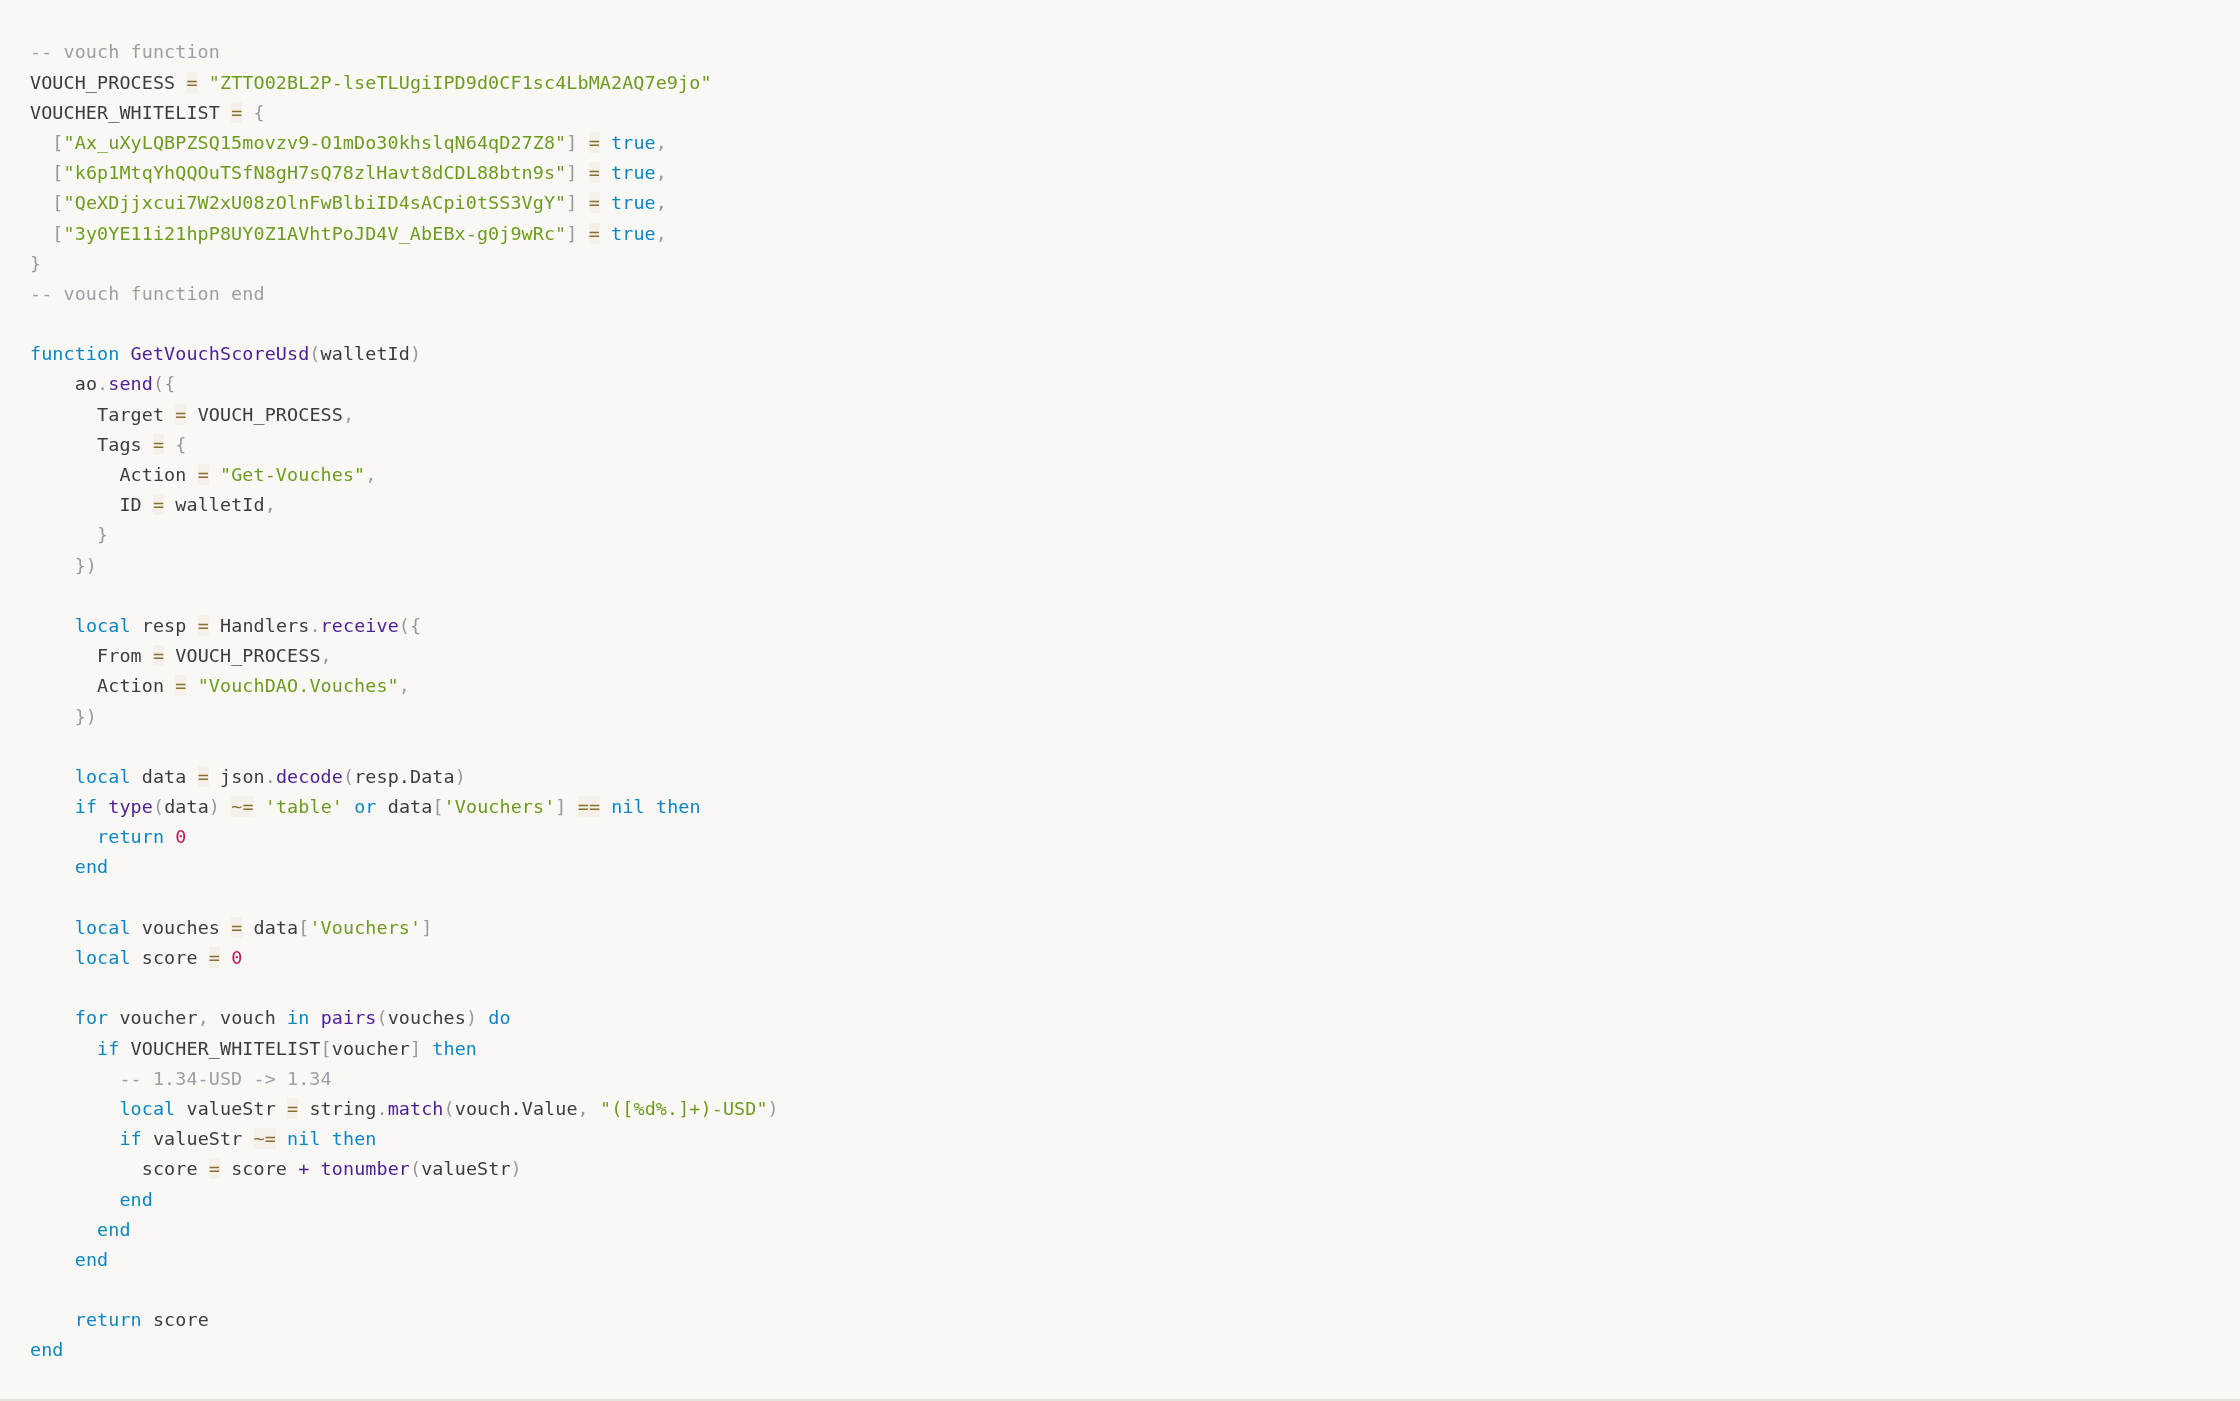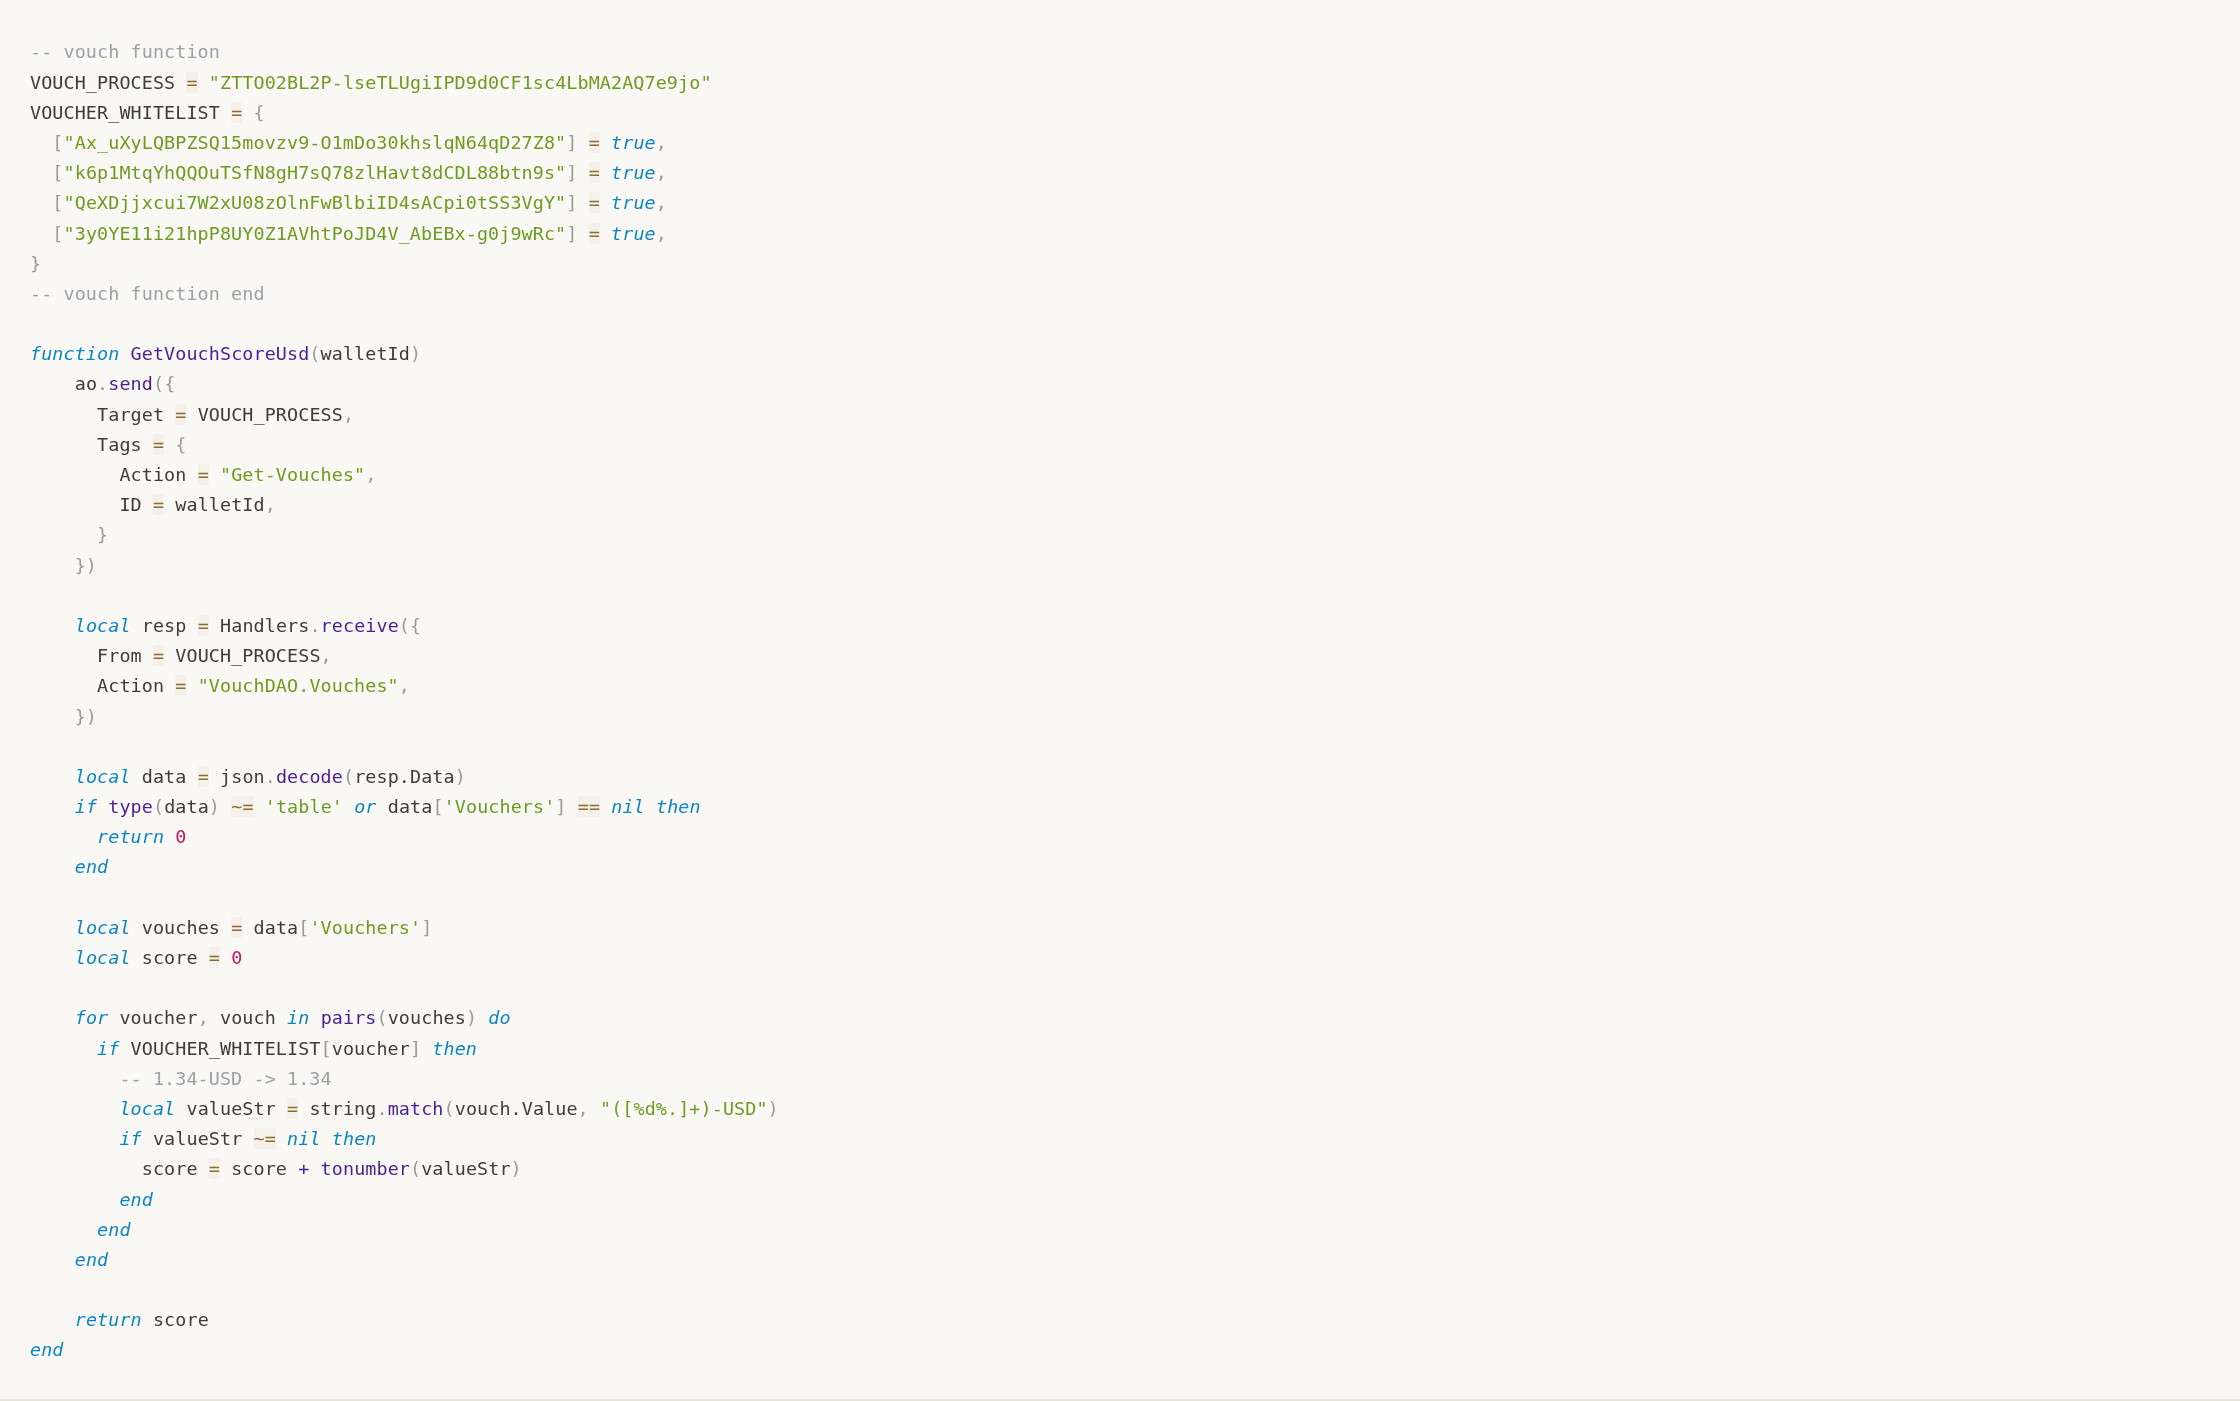--- a/index.html
+++ b/index.html
@@ -36,21 +36,21 @@
   }
 
   .ln {
     display: block;
     height: 30.2px;
     white-space: pre;
   }
 
   
   .t-comment  { color: #9aa0a6; }
-  .t-keyword  { color: #0b85c4; font-style: italic; }
+  .t-keyword  { color: #0b85c4; }
   .t-func     { color: #4c1d95; }
   .t-string   { color: #6d9b1f; }
   .t-number   { color: #c2185b; }
   .t-op       { color: #8a6d2f; background: #f5f1ea; }
   .t-punct    { color: #9a9a9a; }
   .t-plain    { color: #3c3c3c; }
   .t-bracket  { color: #9a9a9a; }
 </style>
 </head>
 <body>

